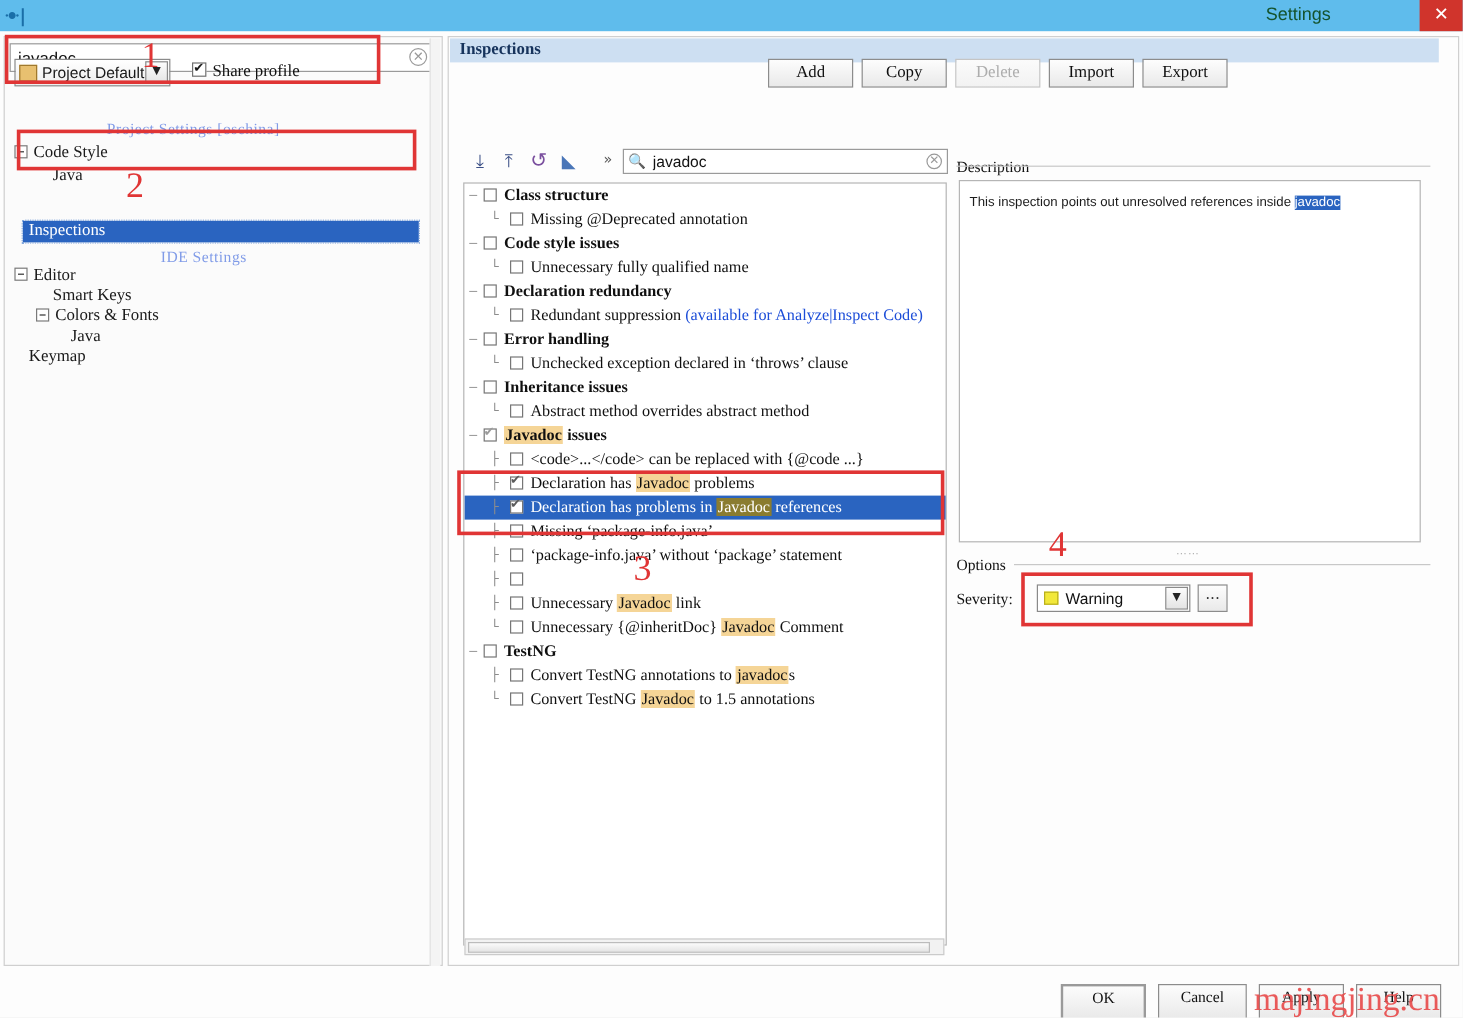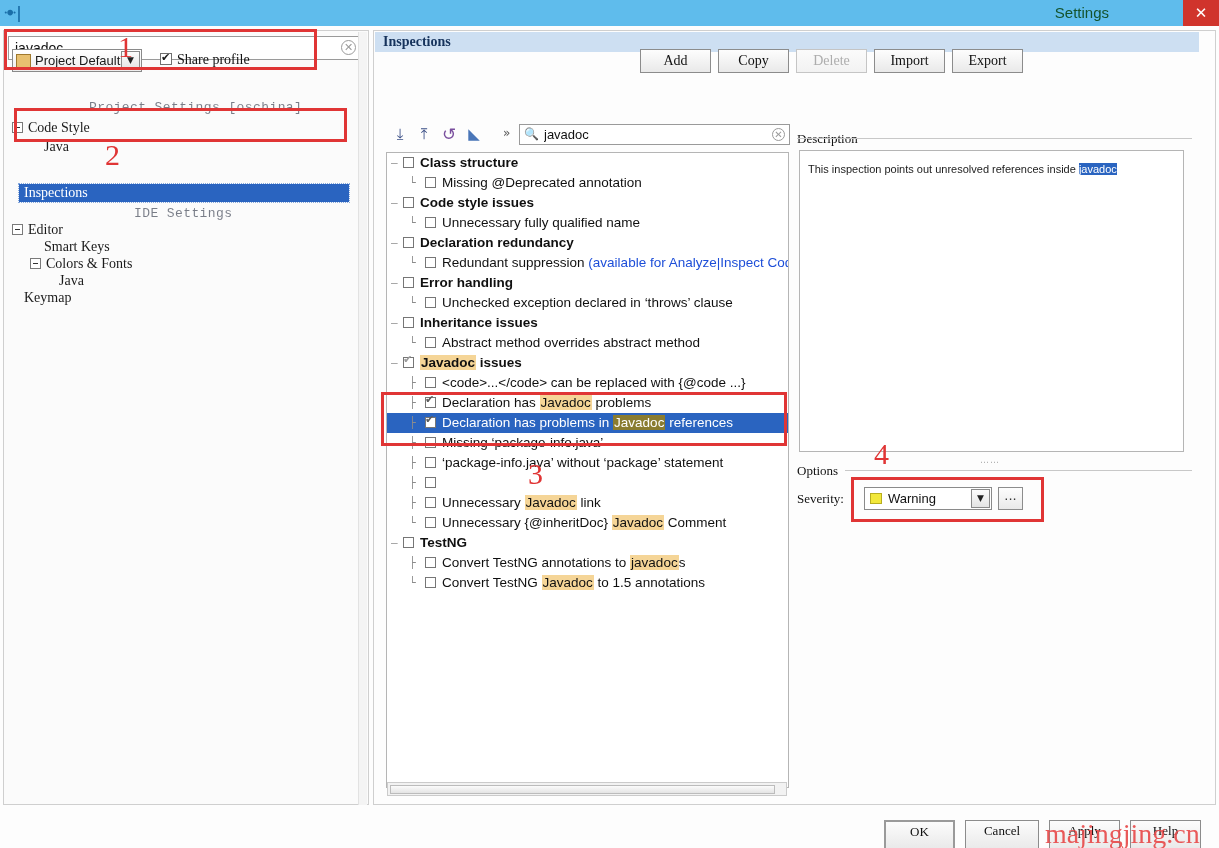--- a/index.html
+++ b/index.html
@@ -50,22 +50,22 @@
   .clear-icon {
     position: absolute; right: 3px; top: 3px; width: 15px; height: 15px;
     border-radius: 50%; border: 1.4px solid #9a9a9a; color: #9a9a9a;
     font-size: 11px; line-height: 13px; text-align: center;
     font-family: "DejaVu Sans", sans-serif;
   }
 
   .tree-left { position: absolute; left: 0; top: 34px; width: 357px; height: 735px; }
   .grp-header {
     position: absolute; height: 17px; line-height: 17px;
-    font-family: Liberation Mono, monospace; font-size: 13px;
-    color: #0f172a; letter-spacing: .4px; white-space: nowrap;
+    font-family: Liberation Serif, serif; font-size: 13px;
+    color: #1d4ed8; letter-spacing: .4px; white-space: nowrap;
     opacity: .55;
   }
   .tnode {
     position: absolute; height: 18px; line-height: 18px;
     font-family: "Liberation Serif", serif; font-size: 14px; color: #1a1a1a;
     white-space: nowrap;
   }
   .tnode.sel {
     background: #2a64c0; color: #ffffff;
     left: 15px; width: 330px; padding-left: 5px;
@@ -178,21 +178,21 @@
     background: #f2f2f2; border: 1px solid #cbcbcb;
   }
   .insp-scroll-thumb {
     position: absolute; left: 2px; top: 2px; width: 385px; height: 9px;
     background: linear-gradient(#fbfbfb,#e4e4e4); border: 1px solid #bcbcbc;
   }
 
   .irow { position: absolute; left: 0; height: 20px; width: 403px; white-space: nowrap; }
   .irow .txt {
     position: absolute; height: 20px; line-height: 20px;
-    font-family: Liberation Sans, sans-serif; font-size: 13.5px; color: #101010;
+    font-family: Liberation Serif, serif; font-size: 13.5px; color: #101010;
   }
   .irow.group .txt { font-weight: bold; }
   .irow.sel { background: #2a64c0; }
   .irow.sel .txt { color: #ffffff; }
   .icbox {
     position: absolute; width: 11px; height: 11px; top: 4px;
     border: 1px solid #767676; background: #ffffff;
   }
   .icbox.part::after {
     content: "✔"; position: absolute; left: -1px; top: -5px;

